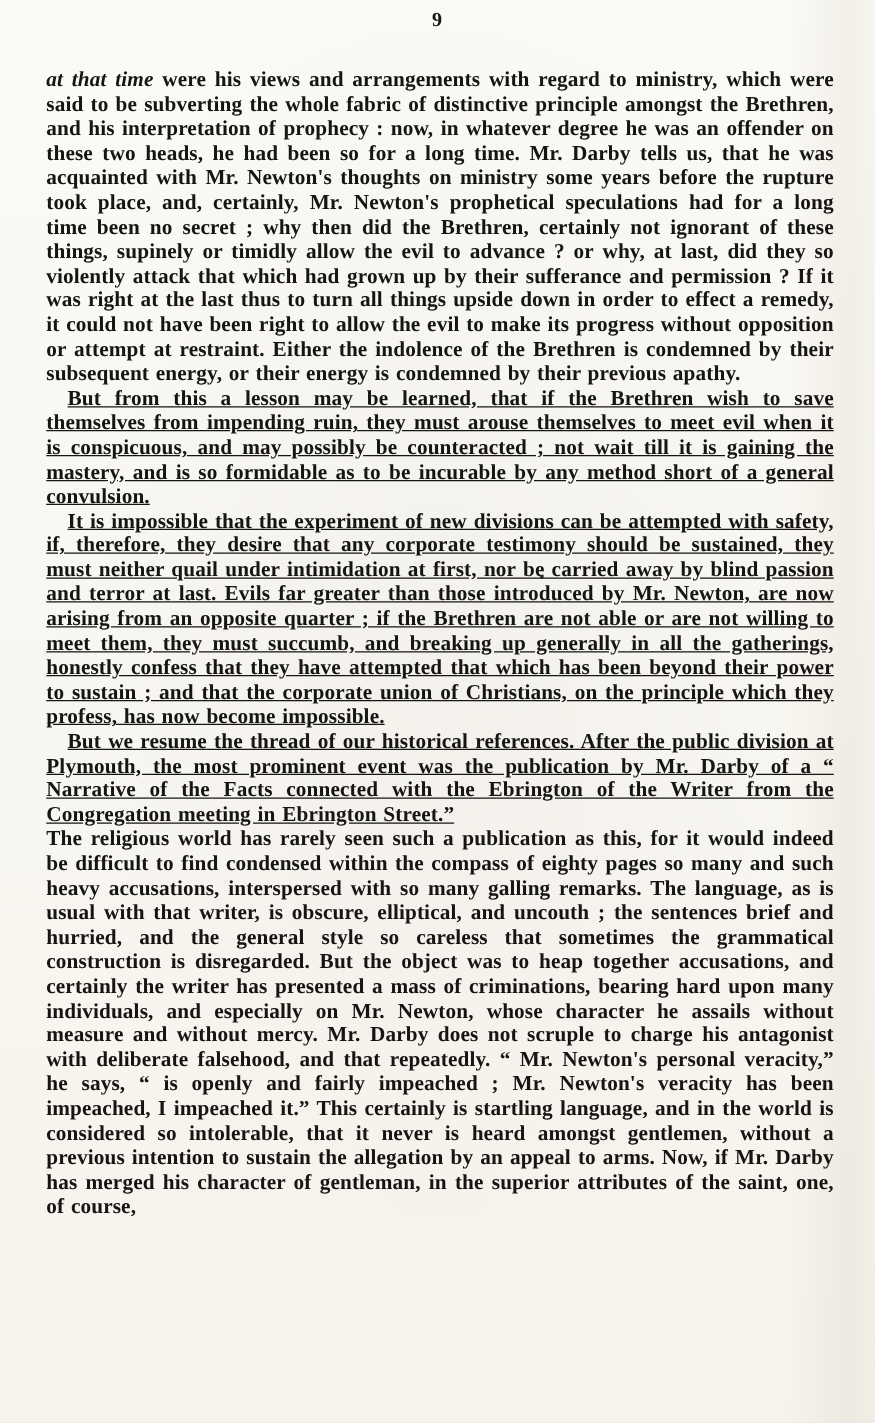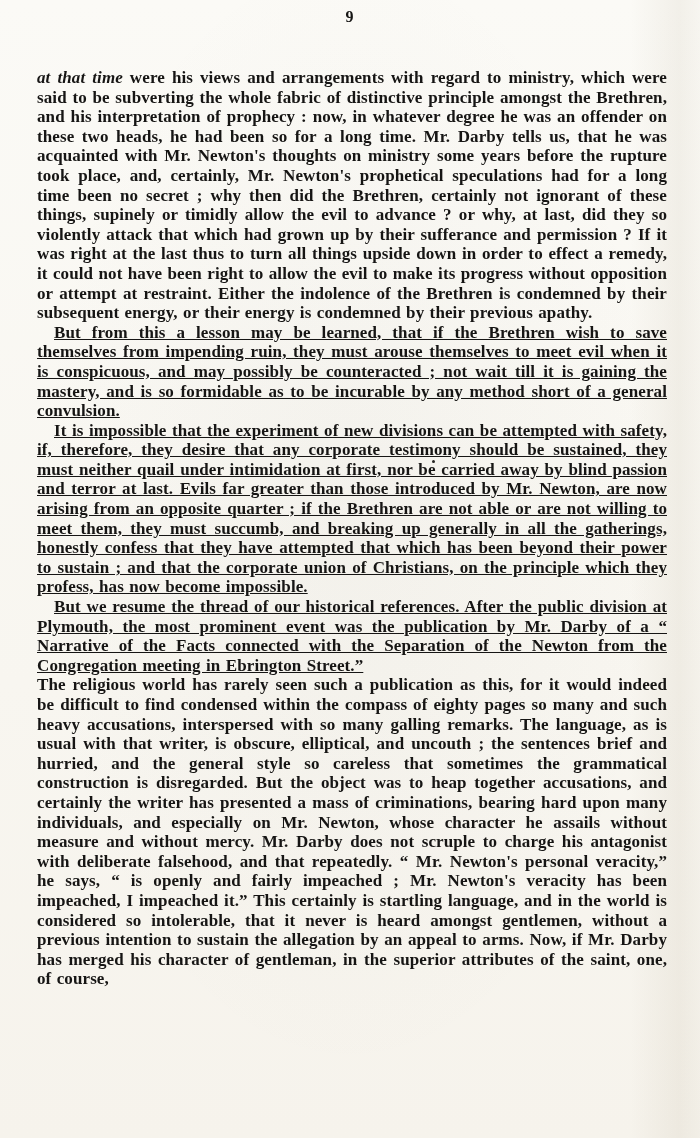--- a/index.html
+++ b/index.html
@@ -24,21 +24,21 @@
     top: 8px;
     left: 0;
     width: 100%;
     text-align: center;
     font-size: 16px;
     font-weight: 700;
     letter-spacing: 1px;
   }
   .text-block {
     position: absolute;
-    top: 68px;
+    top: 54px;
     left: 37px;
     width: 630px;
     font-size: 17px;
     line-height: 19.6px;
     font-weight: 700;
     text-align: justify;
     letter-spacing: 0.1px;
     word-spacing: 1px;
   }
   .text-block p {
@@ -80,21 +80,21 @@
   <div class="text-block">
 
     <p>
       <span class="lead-italic">at that time</span><span> were his views and arrangements with regard to ministry, which were said to be subverting the whole fabric of distinctive principle amongst the Brethren, and his interpretation of prophecy : now, in whatever degree he was an offender on these two heads, he had been so for a long time.  Mr. Darby tells us, that he was acquainted with Mr. Newton's thoughts on ministry some years before the rupture took place, and, certainly, Mr. Newton's prophetical speculations had for a long time been no secret ; why then did the Brethren, certainly not ignorant of these things, supinely or timidly allow the evil to advance ?  or why, at last, did they so violently attack that which had grown up by their sufferance and permission ?  If it was right at the last thus to turn all things upside down in order to effect a remedy, it could not have been right to allow the evil to make its progress without opposition or attempt at restraint.  Either the indolence of the Brethren is condemned by their subsequent energy, or their energy is condemned by their previous apathy.</span>
     </p>
 
     <p class="indent">But from this a lesson may be learned, that if the Brethren wish to save themselves from impending ruin, they must arouse themselves to meet evil when it is conspicuous, and may possibly be counteracted ; not wait till it is gaining the mastery, and is so formidable as to be incurable by any method short of a general convulsion.</p>
 
     <p class="indent">It is impossible that the experiment of new divisions can be attempted with safety, if, therefore, they desire that any corporate testimony should be sustained, they must neither quail under intimidation at first, nor be carried away by blind passion and terror at last.  Evils far greater than those introduced by Mr. Newton, are now arising from an opposite quarter ; if the Brethren are not able or are not willing to meet them, they must succumb, and breaking up generally in all the gatherings, honestly confess that they have attempted that which has been beyond their power to sustain ; and that the corporate union of Christians, on the principle which they profess, has now become impossible.</p>
 
-    <p class="indent">But we resume the thread of our historical references.  After the public division at Plymouth, the most prominent event was the publication by Mr. Darby of a “ Narrative of the Facts connected with the Separation of the Newton from the Congregation meeting in Ebrington Street.”</p>
+    <p class="indent">But we resume the thread of our historical references.  After the public division at Plymouth, the most prominent event was the publication by Mr. Darby of a “ Narrative of the Facts connected with the Ebrington of the Writer from the Congregation meeting in Ebrington Street.”</p>
 
     <p>The religious world has rarely seen such a publication as this, for it would indeed be difficult to find condensed within the compass of eighty pages so many and such heavy accusations, interspersed with so many galling remarks.  The language, as is usual with that writer, is obscure, elliptical, and uncouth ; the sentences brief and hurried, and the general style so careless that sometimes the grammatical construction is disregarded.  But the object was to heap together accusations, and certainly the writer has presented a mass of criminations, bearing hard upon many individuals, and especially on Mr. Newton, whose character he assails without measure and without mercy.  Mr. Darby does not scruple to charge his antagonist with deliberate falsehood, and that repeatedly.  “ Mr. Newton's personal veracity,” he says, “ is openly and fairly impeached ;  Mr. Newton's veracity has been impeached, I impeached it.”   This certainly is startling language, and in the world is considered so intolerable, that it never is heard amongst gentlemen, without a previous intention to sustain the allegation by an appeal to arms.  Now, if Mr. Darby has merged his character of gentleman, in the superior attributes of the saint, one, of course,</p>
 
   </div>
 
   <div class="ink-dot"></div>
 
 </div>
 
 </body></html>

